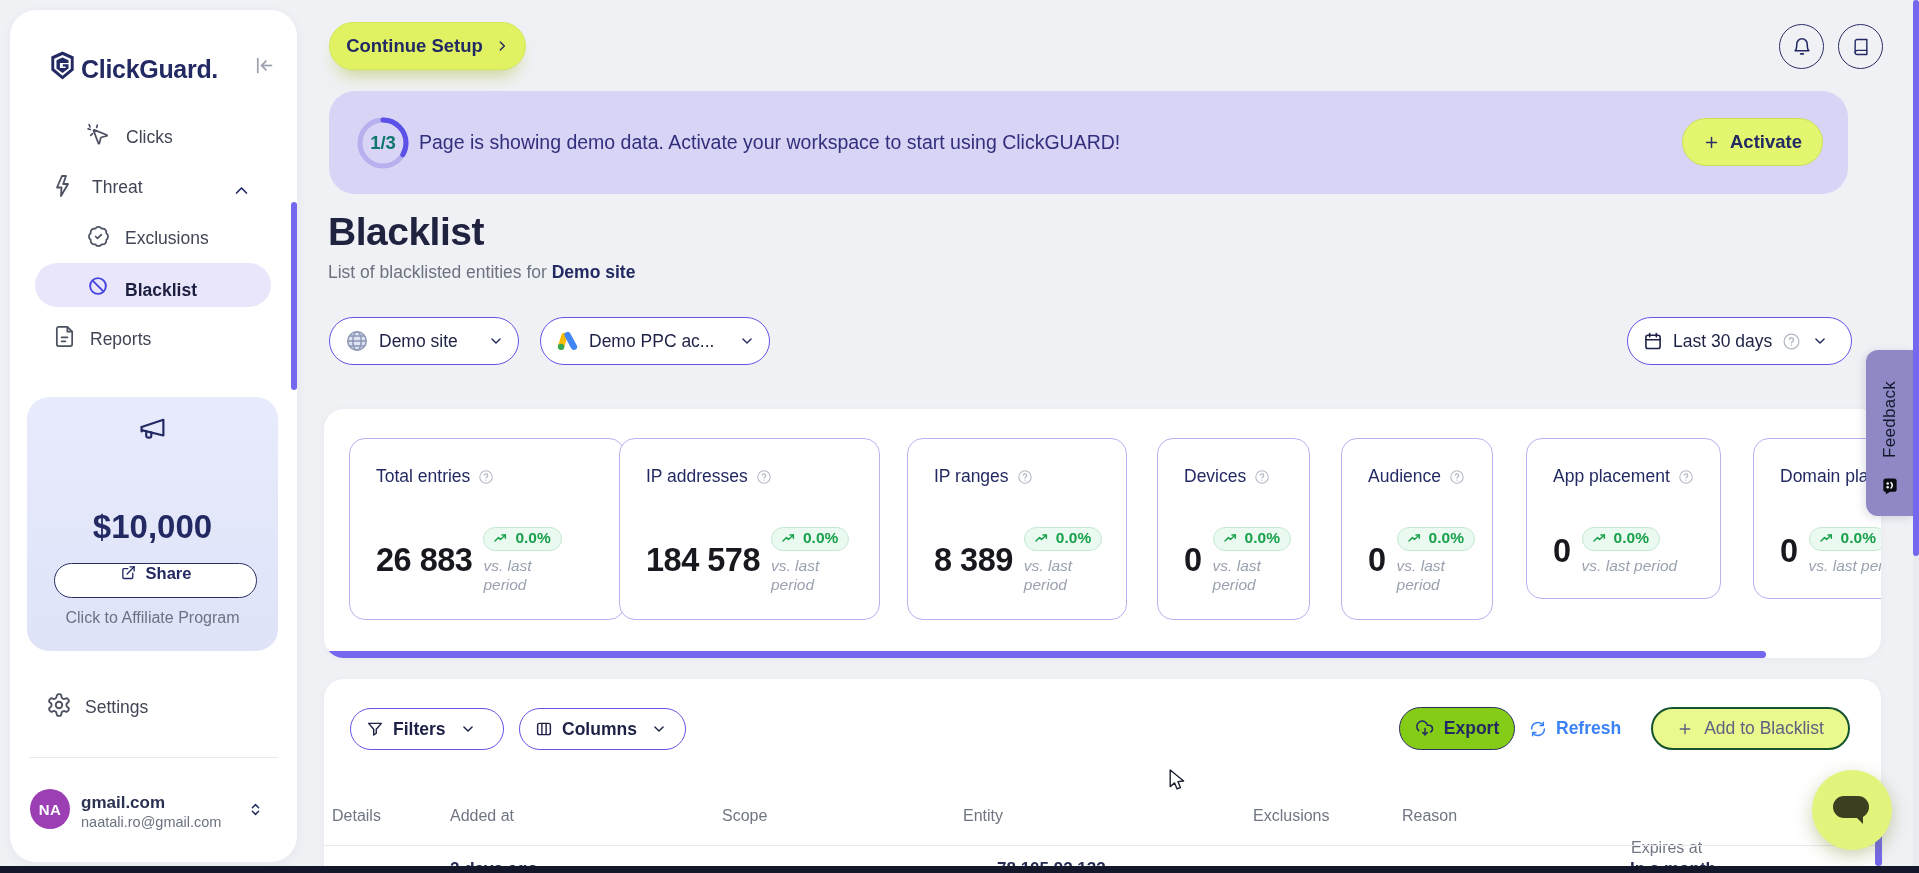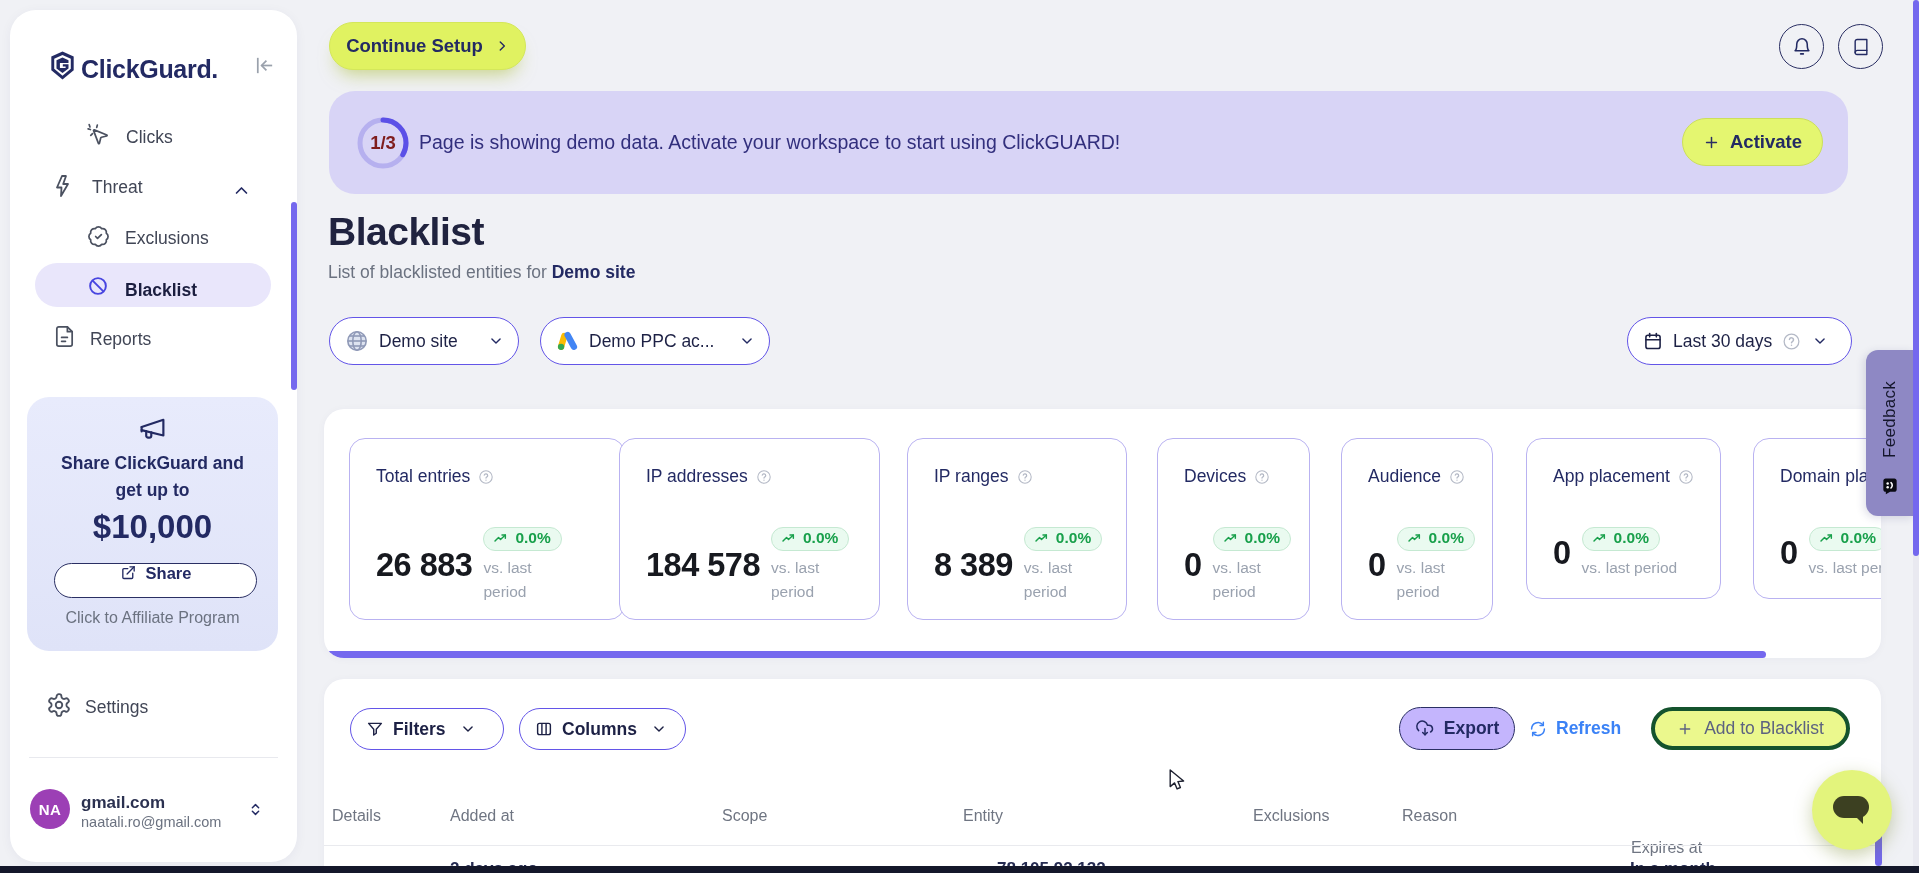--- a/index.html
+++ b/index.html
@@ -52,21 +52,21 @@
 
 
 #continue-setup { left:329px; top:22px; width:197px; height:48px; border-radius:24px; background:#e0f261; border:1px solid #d4e75a; box-shadow:0 12px 18px -8px rgba(165,185,40,.55); display:flex; align-items:center; justify-content:center; gap:12px; font-size:18.5px; font-weight:700; color:#232a63; cursor:pointer; }
 .round-icon-btn { width:45px; height:45px; border-radius:50%; border:1.4px solid #2a2f63; background:none; color:#232a63; display:flex; align-items:center; justify-content:center; cursor:pointer; }
 #bell-btn { left:1779px; top:24px; }
 #book-btn { left:1838px; top:24px; }
 
 
 #banner { left:329px; top:91px; width:1519px; height:103px; border-radius:26px; background:#d8d4f6; }
 #banner .ring { left:28px; top:26px; }
-#banner .ring-text { left:28px; top:26px; width:52px; height:52px; display:flex; align-items:center; justify-content:center; font-size:18.5px; font-weight:700; color:#7f1d1d; }
+#banner .ring-text { left:28px; top:26px; width:52px; height:52px; display:flex; align-items:center; justify-content:center; font-size:18.5px; font-weight:700; color:#0f766e; }
 #banner .banner-msg { left:90px; top:0; height:103px; display:flex; align-items:center; font-size:19.5px; font-weight:500; color:#322f7d; }
 #activate-btn { left:1353px; top:27px; width:141px; height:48px; border-radius:24px; background:#e4f670; border:1px solid #ccdf5b; display:flex; align-items:center; justify-content:center; gap:10px; font-size:18.5px; font-weight:700; color:#232a63; cursor:pointer; }
 #activate-btn .plus { color:#2a2f63; }
 
 
 #page-title { left:328px; top:210px; font-size:39px; font-weight:800; color:#20233f; letter-spacing:-.5px; }
 #page-subtitle { left:328px; top:262px; font-size:17.5px; color:#6b7280; }
 #page-subtitle b { color:#232a63; font-weight:700; }
 
 
@@ -79,39 +79,39 @@
 
 
 #panel-stats { left:324px; top:409px; width:1557px; height:249px; border-radius:20px; background:#fff; overflow:hidden; box-shadow:0 1px 8px rgba(35,42,99,.04); }
 .stat-card { position:absolute; top:29px; height:182px; border:1.2px solid #b9b2f1; border-radius:16px; background:#fff; padding:27px 26px; }
 .stat-card.short { height:161px; }
 .card-title-row { display:flex; align-items:center; gap:8px; white-space:nowrap; }
 .card-title { font-size:17.5px; font-weight:500; color:#232a63; }
 .card-value-row { position:absolute; left:26px; top:88px; display:flex; align-items:center; gap:11px; }
 .stat-value { font-size:32.5px; font-weight:700; color:#17191f; letter-spacing:-.5px; white-space:nowrap; }
 .delta-badge { display:inline-flex; align-items:center; gap:6px; padding:1px 10px 3px 9px; border-radius:13px; background:#eafaf0; border:1px solid #c5e9d2; color:#18a04b; font-size:15.5px; font-weight:600; }
-.delta-period { font-size:15.5px; color:#9aa2af; line-height:24px; margin-top:5px; width:66px; }
+.delta-period { font-size:15.5px; color:#9aa2af; line-height:19px; margin-top:5px; width:66px;font-style:italic; }
 .nowrapper .delta-period { width:auto; white-space:nowrap; }
 #card-0 { left:25px; width:276px; }
 #card-1 { left:295px; width:261px; }
 #card-2 { left:583px; width:220px; }
 #card-3 { left:833px; width:153px; }
 #card-4 { left:1017px; width:152px; }
 #card-5 { left:1202px; width:195px; }
 #card-6 { left:1429px; width:240px; }
 #hscrollbar { left:0; top:242px; width:1442px; height:7px; border-radius:4px; background:#7468ee; }
 
 
 #panel-table { left:324px; top:679px; width:1557px; height:194px; border-radius:20px 20px 0 0; background:#fff; box-shadow:0 1px 8px rgba(35,42,99,.04); }
 .tb-pill { position:absolute; top:29px; height:42px; border-radius:21px; background:#fff; border:1.2px solid #6355e8; display:flex; align-items:center; padding:0 15px; gap:9px; font-size:17.5px; font-weight:600; color:#1d2145; cursor:pointer; }
 #tb-filters { left:26px; width:154px; }
 #tb-columns { left:195px; width:167px; }
-#tb-export { left:1075px; top:28px; width:116px; height:43px; border-radius:22px; border:1.5px solid #2a2f63; background:#c4b5fd; display:flex; align-items:center; justify-content:center; gap:9px; font-size:17.5px; font-weight:600; color:#232a63; cursor:pointer; }
+#tb-export { left:1075px; top:28px; width:116px; height:43px; border-radius:22px; border:1.5px solid #2a2f63; background:#84cc16; display:flex; align-items:center; justify-content:center; gap:9px; font-size:17.5px; font-weight:600; color:#232a63; cursor:pointer; }
 #tb-refresh { left:1205px; top:28px; height:43px; background:none; border:none; display:flex; align-items:center; gap:9px; font-size:17.5px; font-weight:600; color:#3b82f6; cursor:pointer; }
-#tb-add { left:1327px; top:28px; width:199px; height:43px; border-radius:22px; background:#ebf88d; border:4px solid #14532d; display:flex; align-items:center; justify-content:center; gap:11px; font-size:17.5px; font-weight:500; color:#5c6280; cursor:pointer; }
+#tb-add { left:1327px; top:28px; width:199px; height:43px; border-radius:22px; background:#ebf88d; border:2px solid #14532d; display:flex; align-items:center; justify-content:center; gap:11px; font-size:17.5px; font-weight:500; color:#5c6280; cursor:pointer; }
 .th-cell { position:absolute; top:128px; font-size:16px; color:#6f7582; }
 #th-0 { left:8px; } #th-1 { left:126px; } #th-2 { left:398px; } #th-3 { left:639px; }
 #th-4 { left:929px; } #th-5 { left:1078px; } #th-6 { left:1307px;margin-top:32px; }
 .thead-border { position:absolute; left:0; top:166px; width:1557px; height:1px; background:#e9eaee; }
 .td-cell { position:absolute; top:180px; font-size:17px; font-weight:600; color:#252b52; }
 #td-added { left:126px; } #td-entity { left:673px; } #td-expires { left:1306px; }
 
 
 #feedback-tab { left:1866px; top:350px; width:48px; height:166px; background:#8e88c4; border-radius:12px 0 0 12px; box-shadow:-2px 2px 8px rgba(35,42,99,.15); }
 #feedback-tab .fb-label { position:absolute; left:0; top:14px; width:100%; height:110px; writing-mode:vertical-rl; transform:rotate(180deg); display:flex; align-items:center; justify-content:center; font-size:17px; font-weight:500; color:#14162b; letter-spacing:.3px; }
@@ -319,21 +319,20 @@
   <div class="abs nav-item-label" id="nav-reports-label">Reports</div>
 
   <div class="abs side-scroll"></div>
 
   <div class="abs" id="promo">
     <span class="abs mega-icon">
         <svg width="29" height="29">
           <use href="#i-megaphone"></use>
         </svg>
       </span>
-    <div class="abs promo-text"><span>Share ClickGuard and</span><br><span>get up to</span></div>
     <div class="abs promo-amount">$10,000</div>
     <button class="abs share-btn">
         <svg width="17" height="17">
           <use href="#i-external"></use>
         </svg>
         <span>Share</span>
       </button>
     <div class="abs affiliate">Click to Affiliate Program</div>
   </div>
 

